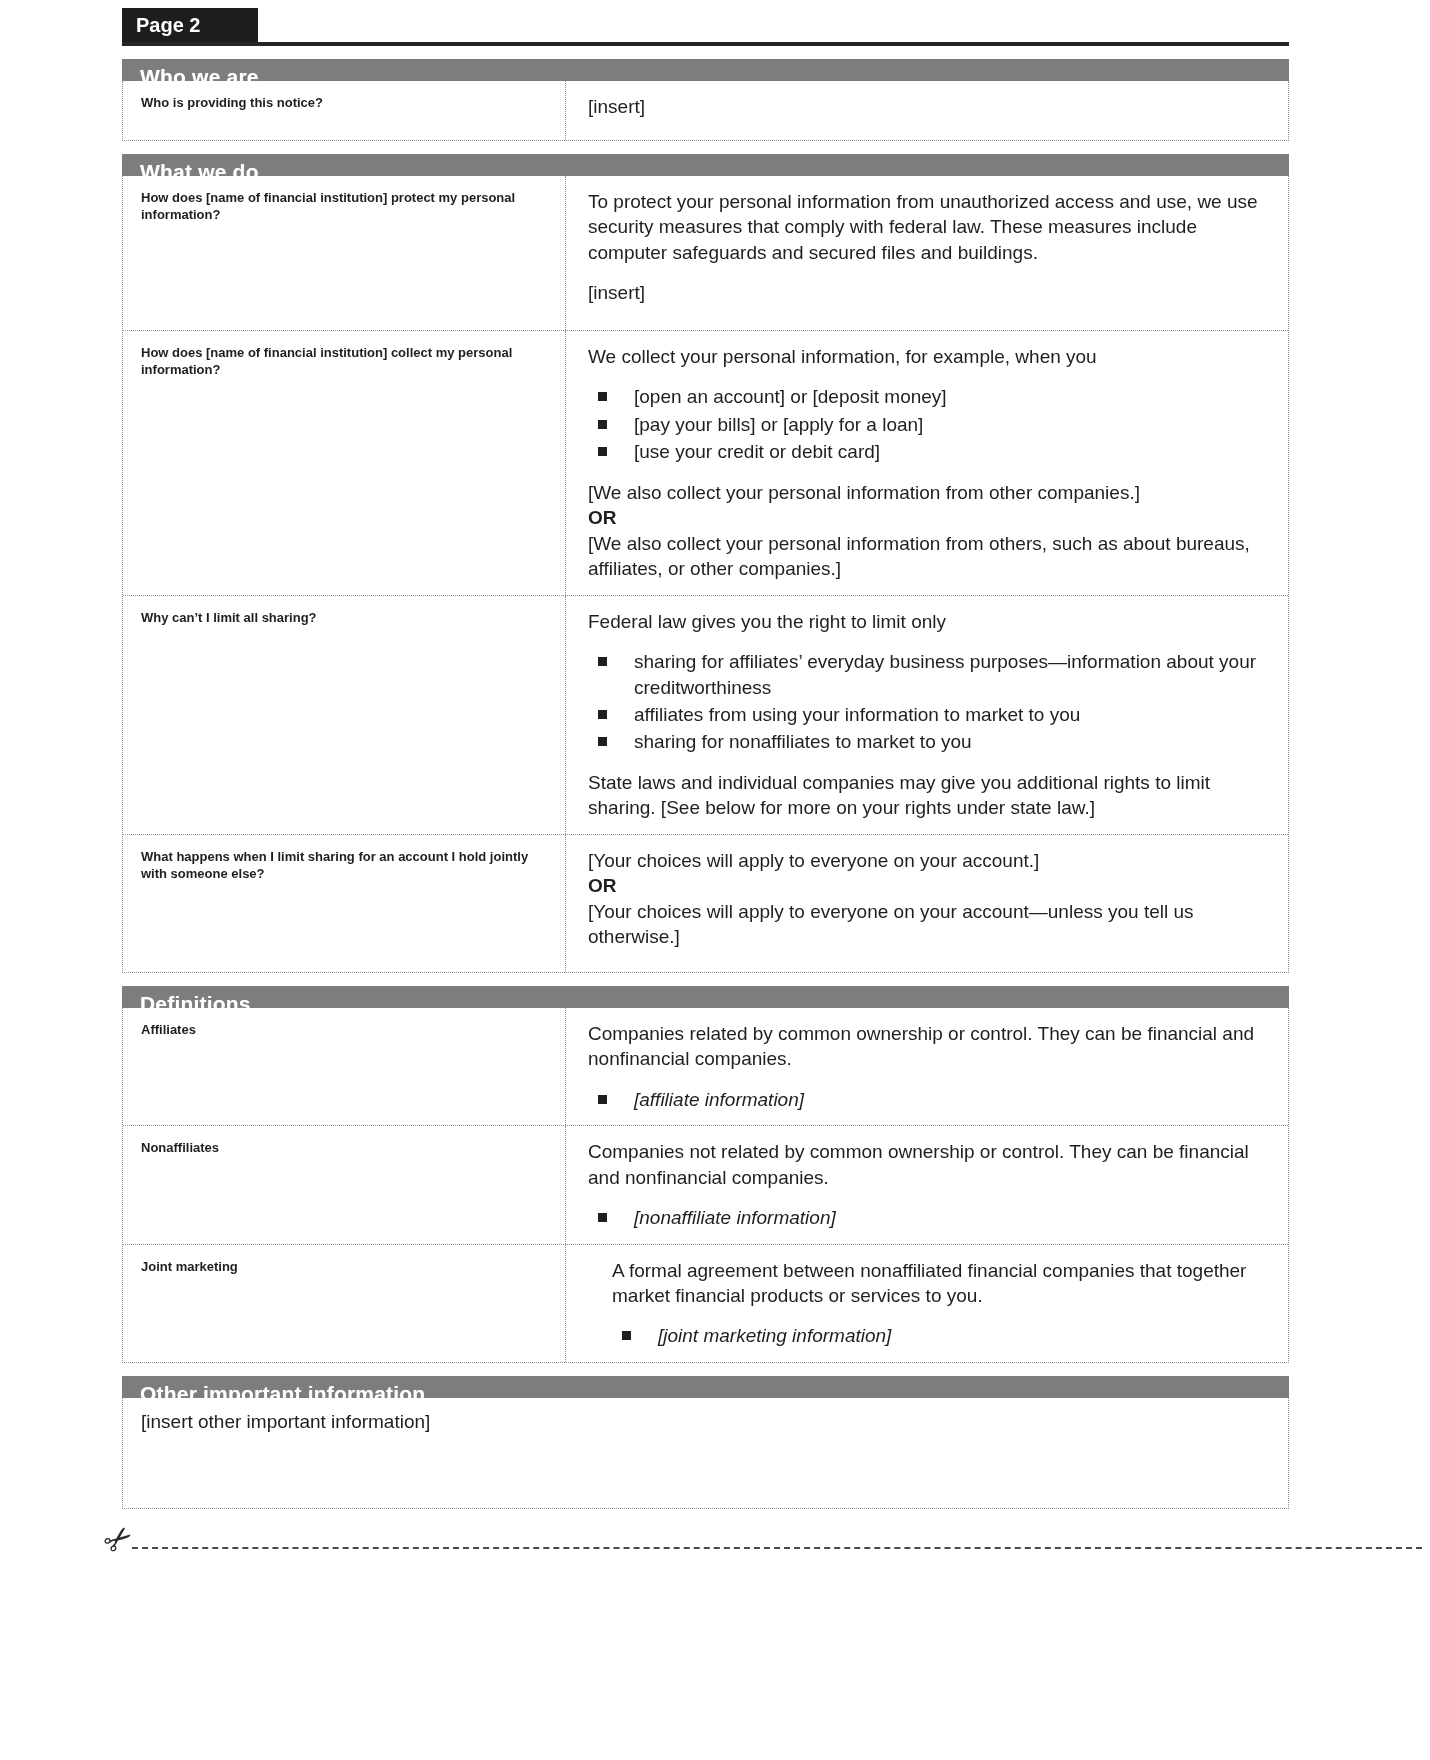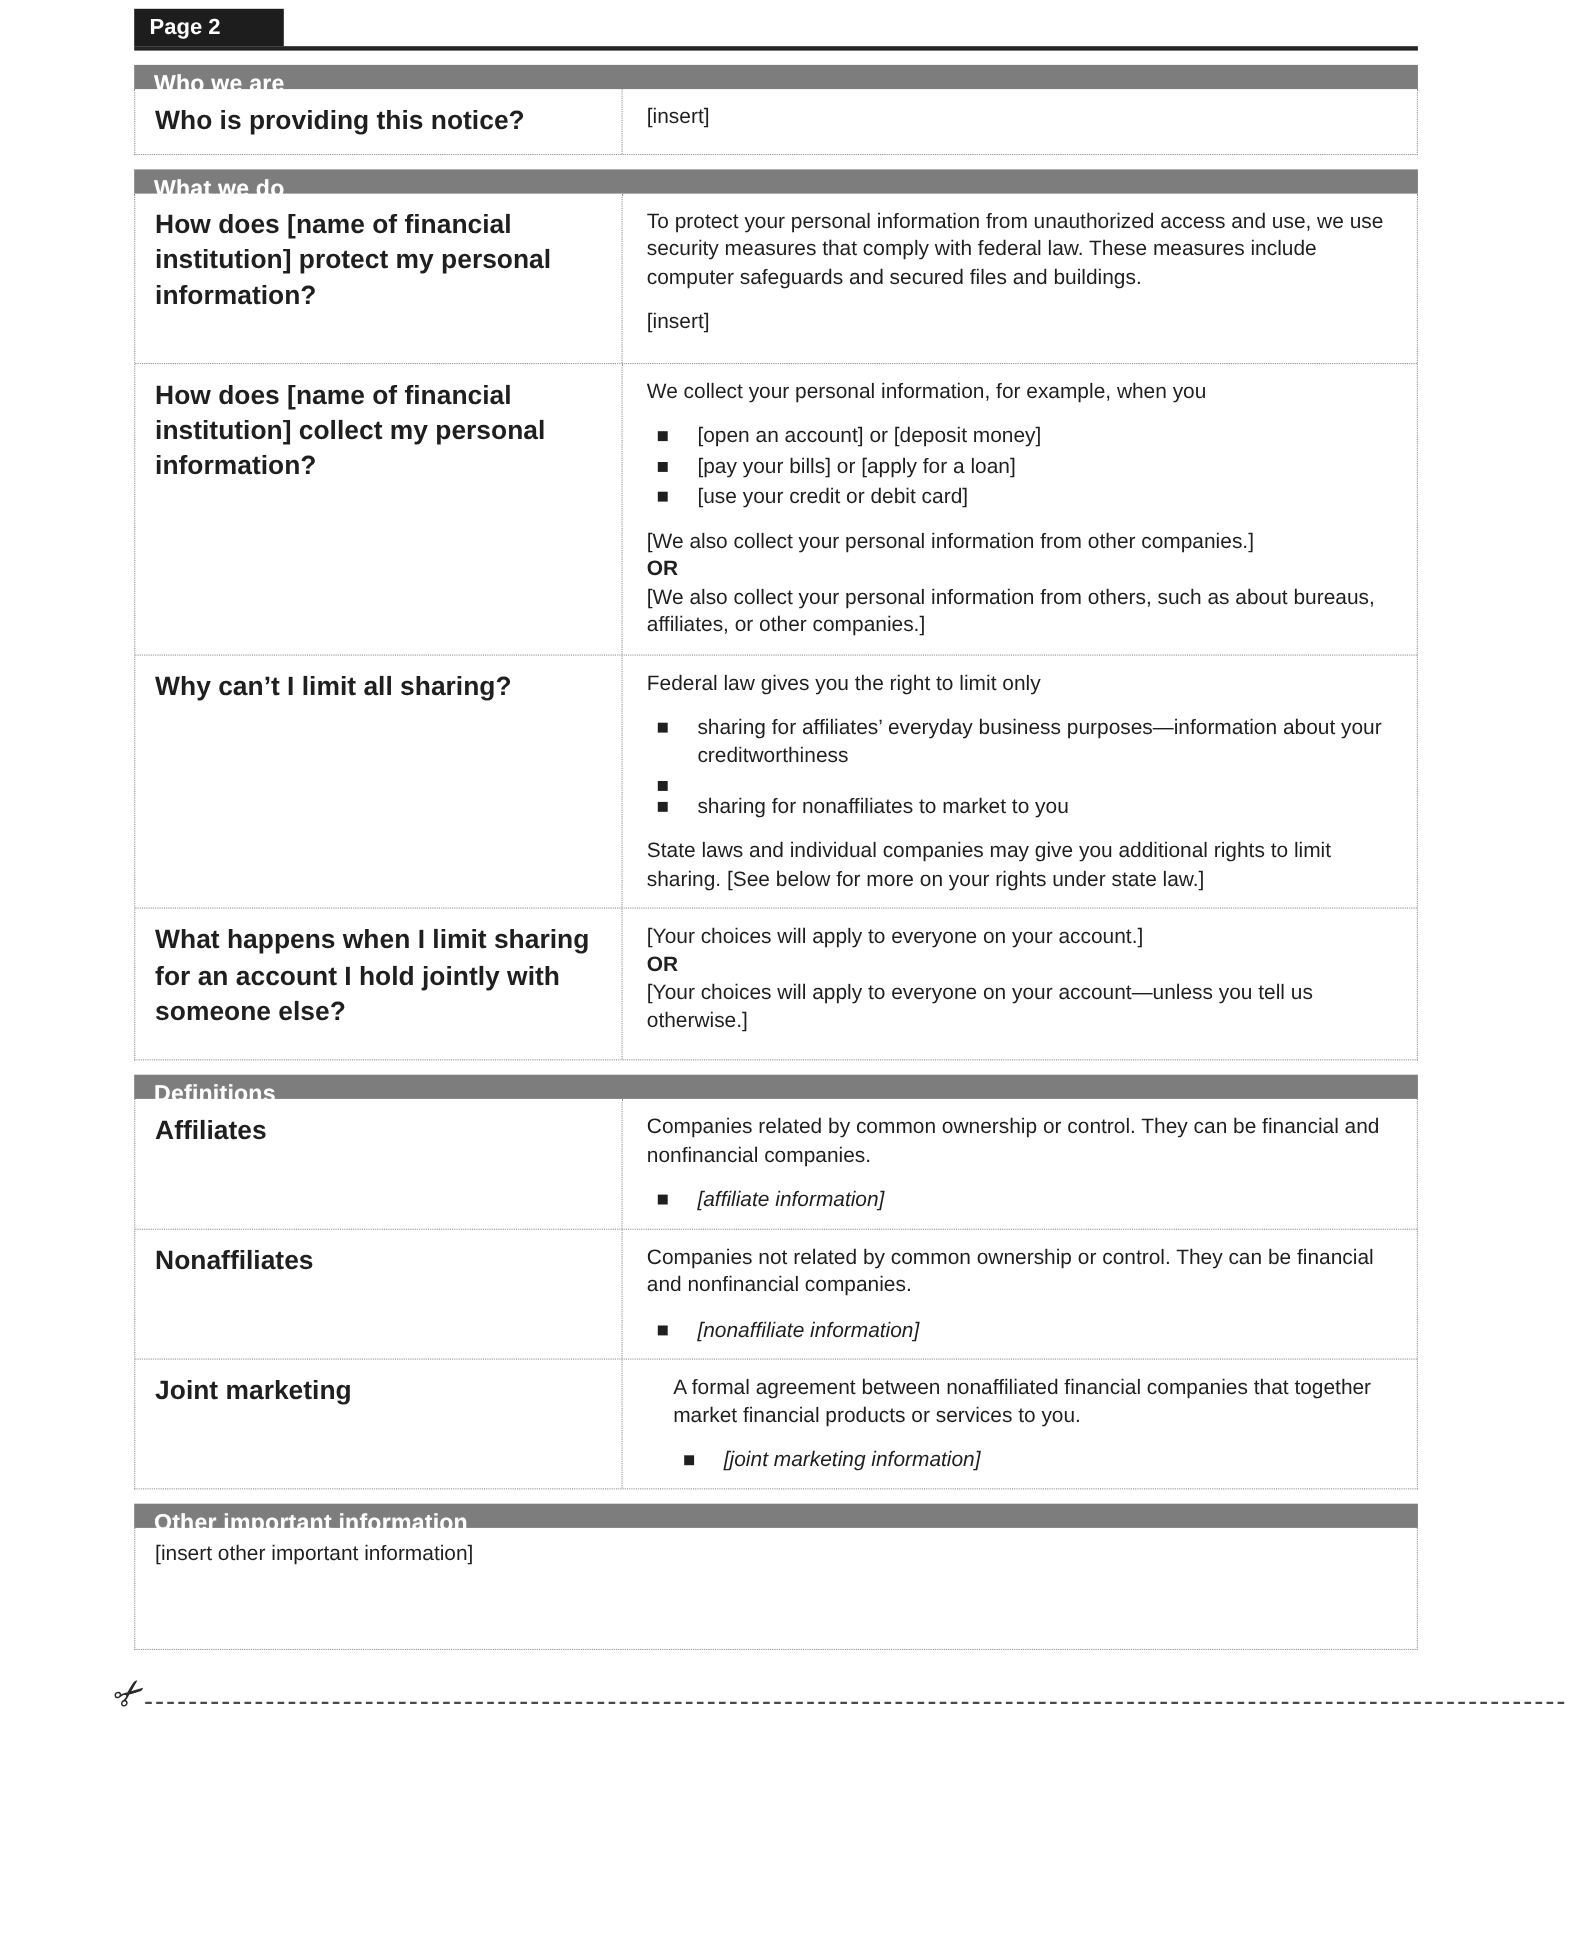--- a/index.html
+++ b/index.html
@@ -26,21 +26,21 @@
     height:22px; background:#7d7d7d; color:#ffffff;
     font-weight:bold; font-size:21px; line-height:35px;
     padding-left:18px; letter-spacing:0.2px;
     text-shadow:0 0 1px rgba(255,255,255,0.4);
   }
   .sec-body { border:1px dotted #8f8f8f; border-top:none; }
   .row { display:flex; }
   .row + .row { border-top:1px dotted #8f8f8f; }
   .q-cell {
     width:443px; flex:none; padding:13px 26px 13px 18px;
-    font-weight:bold; font-size:24px; line-height:1.34;
+    font-weight:bold; font-size:13px; line-height:1.34;
     border-right:1px dotted #8f8f8f;
   }
   .a-cell { flex:1; padding:13px 26px 13px 22px; font-size:19px; line-height:1.34; }
   .a-cell > * + * { margin-top:15px; }
   .lines p { margin:0; }
   .bold-line { font-weight:bold; }
 
   .bullets .bullet { display:flex; margin-top:2px; }
   .bullets .bullet:first-child { margin-top:0; }
   .sq { width:9px; height:9px; background:#1f1f1f; flex:none; margin:8px 0 0 10px; }
@@ -127,20 +127,21 @@
             <div class="q-cell">Why can’t I limit all sharing?</div>
             <div class="a-cell">
               <p class="blk-p">Federal law gives you the right to limit only</p>
               <div class="bullets">
                 <div class="bullet">
                   <span class="sq"></span>
                   <span class="txt">sharing for affiliates’ everyday business purposes—information about your creditworthiness</span>
                 </div>
                 <div class="bullet">
                   <span class="sq"></span>
+                  <span class="txt">affiliates from using your information to market to you</span>
                 </div>
                 <div class="bullet">
                   <span class="sq"></span>
                   <span class="txt">sharing for nonaffiliates to market to you</span>
                 </div>
               </div>
               <p class="blk-p">State laws and individual companies may give you additional rights to limit sharing. [See below for more on your rights under state law.]</p>
             </div>
           </div>
           <div class="row">

